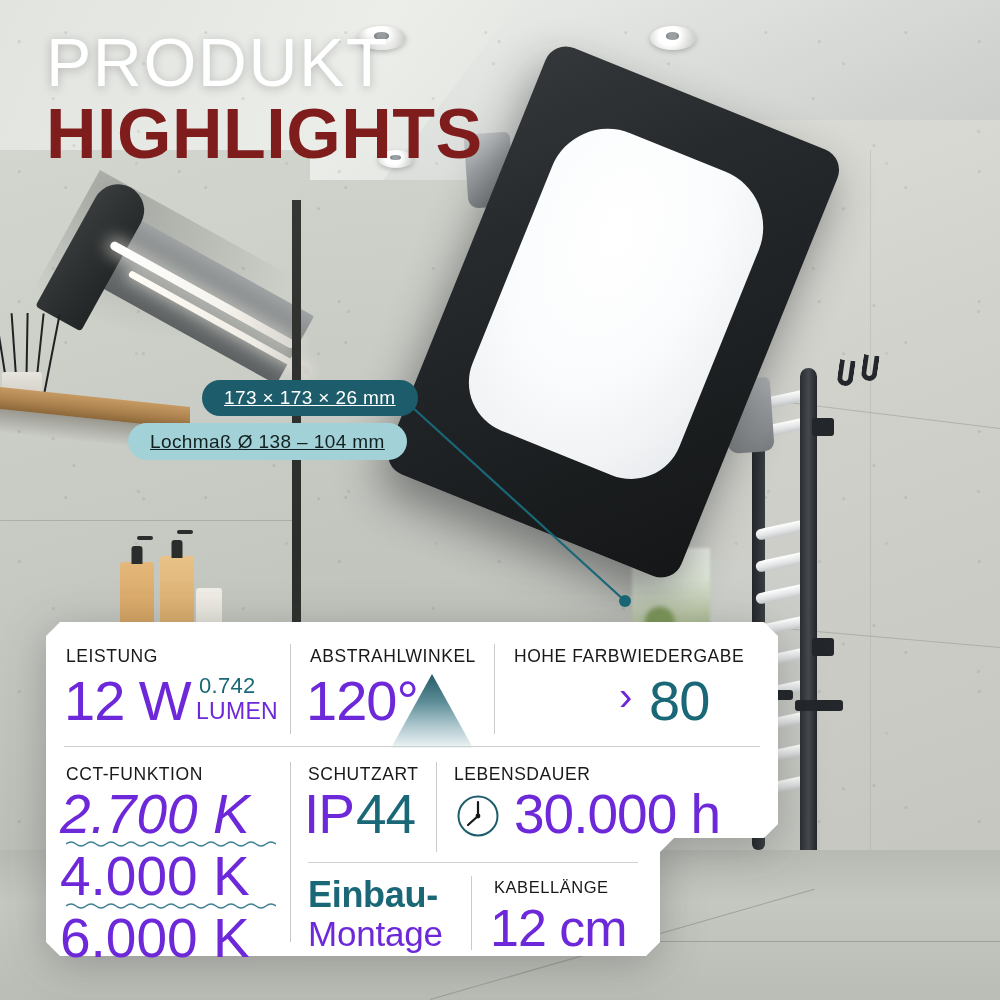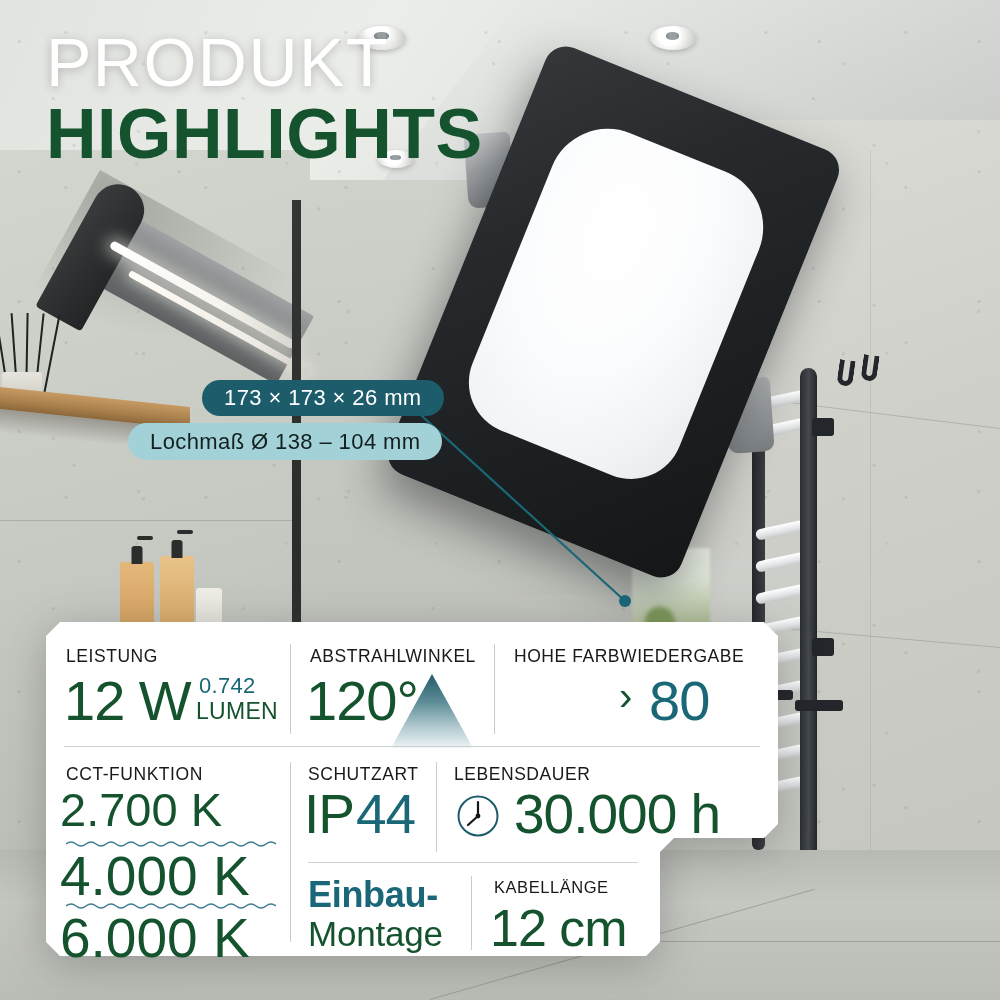--- a/index.html
+++ b/index.html
@@ -198,29 +198,29 @@
   .clip.a { left:-34px; top:108px; transform:rotate(-26deg); }
   .clip.b { right:-30px; top:238px; transform:rotate(-26deg); }
 
   
   #headline { position:absolute; left:46px; top:28px; z-index:6; }
   .hl-1 {
     font-size:68px; font-weight:400; letter-spacing:1.5px; color:#ffffff;
     line-height:1.02; text-shadow:0 2px 10px rgba(60,62,58,.3);
   }
   .hl-2 {
-    font-size:70px; font-weight:700; letter-spacing:0.5px; color:#14532d;
+    font-size:70px; font-weight:700; letter-spacing:0.5px; color:#7f1d1d;
     line-height:1.02; margin-top:2px;
   }
 
   
   .pill {
     position:absolute; z-index:7; border-radius:999px;
     display:flex; align-items:center; justify-content:center;
-    white-space:nowrap; font-size:22px; letter-spacing:.4px;
+    white-space:nowrap; font-size:19px; letter-spacing:.4px;text-decoration:underline;
   }
   #pill-dim {
     left:202px; top:380px; height:36px; padding:0 22px;
     background:#1d5c6a; color:#ffffff; font-weight:500;
   }
   #pill-hole {
     left:128px; top:423px; height:37px; padding:0 22px;
     background:#a3d1d8; color:#12201f; font-weight:500;
   }
 
@@ -243,21 +243,21 @@
       14px 334px, 0 320px, 0 14px
     );
   }
   .card-inner { position:absolute; inset:0; }
 
   .sect-label {
     position:absolute; font-size:17.5px; letter-spacing:.55px; color:#171a18; font-weight:400;
     white-space:nowrap;
   }
   .sect-value {
-    position:absolute; color:#14532d; font-weight:400; white-space:nowrap;
+    position:absolute; color:#6d28d9; font-weight:400; white-space:nowrap;
   }
   .teal { color:#1a6777; }
 
   .vdiv { position:absolute; width:1px; background:#c8cbca; }
   .hdiv { position:absolute; height:1px; background:#cfd2d1; }
   .beam-grad {
     position:absolute; width:82px; height:74px;
     background:linear-gradient(180deg,#245a68 0%,#5e8d97 38%,#a9c4cb 68%,#eef4f5 100%);
     clip-path:polygon(50% 0, 100% 100%, 0 100%);
   }
@@ -396,21 +396,21 @@
 
     <div class="vdiv" style="left:448px;top:22px;height:90px;"></div>
 
     <div class="sect-label" style="left:468px;top:24px;">HOHE FARBWIEDERGABE</div>
     <div class="sect-value" style="left:573px;top:52px;font-size:40px;">›</div>
     <div class="sect-value teal" style="left:603px;top:46px;font-size:56px;letter-spacing:-1px;">80</div>
 
     <div class="hdiv" style="left:18px;top:124px;width:696px;"></div>
 
     <div class="sect-label" style="left:20px;top:142px;">CCT-FUNKTION</div>
-    <div class="sect-value" style="left:14px;top:160px;font-size:47px;letter-spacing:0px;">2.700 K</div>
+    <div class="sect-value" style="left:14px;top:160px;font-size:55px;letter-spacing:0px;font-style:italic;">2.700 K</div>
     <svg class="wave" viewBox="0 0 210 8" preserveAspectRatio="none" style="left:20px;top:218px;width:210px;">
       <path d="M0 4 Q 5 0 10 4 T 20 4 T 30 4 T 40 4 T 50 4 T 60 4 T 70 4 T 80 4 T 90 4 T 100 4 T 110 4 T 120 4 T 130 4 T 140 4 T 150 4 T 160 4 T 170 4 T 180 4 T 190 4 T 200 4 T 210 4" fill="none" stroke="#3f7f91" stroke-width="1.4"></path>
     </svg>
     <div class="sect-value" style="left:14px;top:222px;font-size:55px;letter-spacing:0px;">4.000 K</div>
     <svg class="wave" viewBox="0 0 210 8" preserveAspectRatio="none" style="left:20px;top:280px;width:210px;">
       <path d="M0 4 Q 5 0 10 4 T 20 4 T 30 4 T 40 4 T 50 4 T 60 4 T 70 4 T 80 4 T 90 4 T 100 4 T 110 4 T 120 4 T 130 4 T 140 4 T 150 4 T 160 4 T 170 4 T 180 4 T 190 4 T 200 4 T 210 4" fill="none" stroke="#3f7f91" stroke-width="1.4"></path>
     </svg>
     <div class="sect-value" style="left:14px;top:284px;font-size:55px;letter-spacing:0px;">6.000 K</div>
 
     <div class="vdiv" style="left:244px;top:140px;height:180px;"></div>

